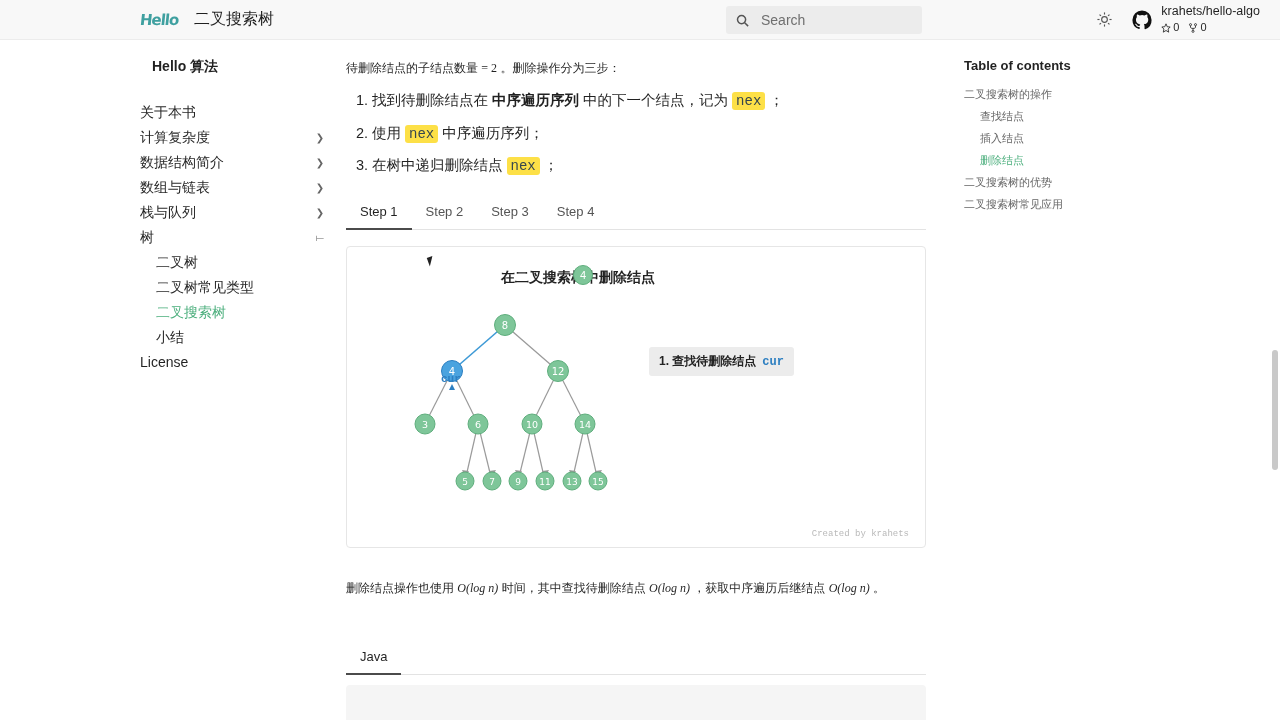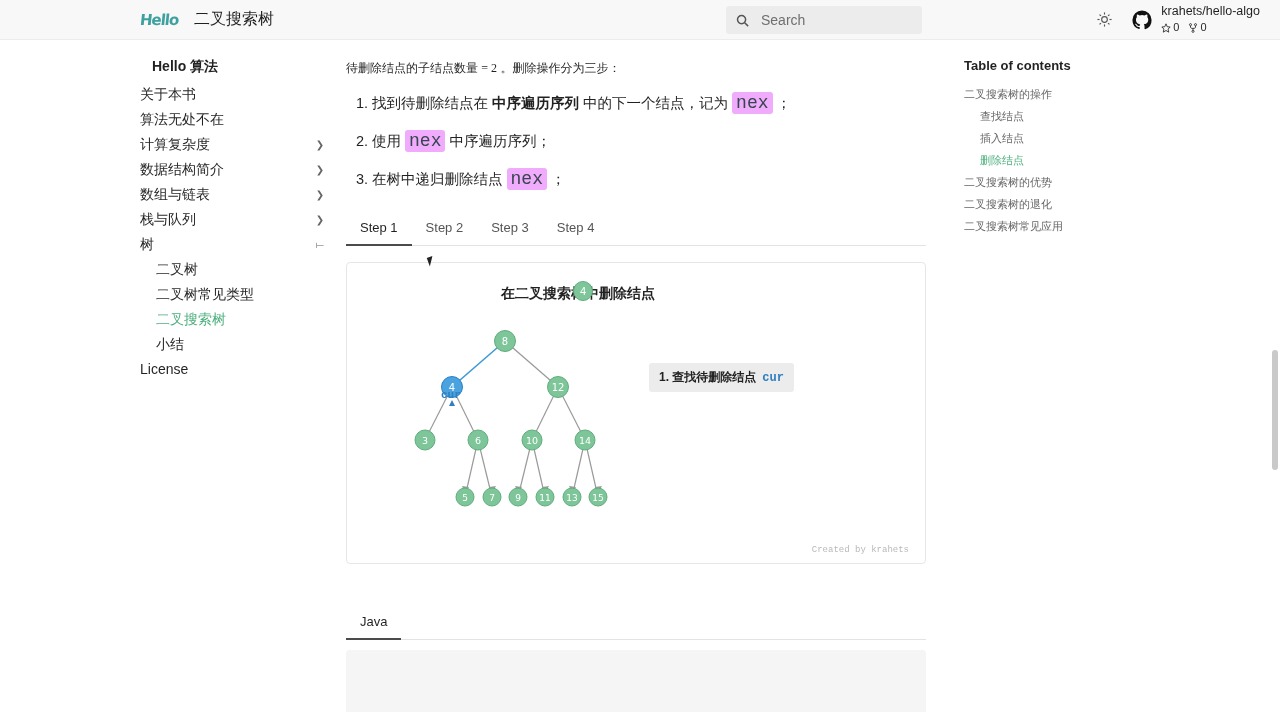--- a/index.html
+++ b/index.html
@@ -104,21 +104,21 @@
   
   .leftnav {
     width: 190px;
     margin-left: 140px;
     padding-top: 18px;
     flex: 0 0 190px;
   }
   .nav-title {
     font-weight: bold;
     font-size: 14px;
-    margin-bottom: 6px;
+    margin-bottom: 24px;
     padding-left: 12px;
     color: #000000de;
   }
   .nav-item {
     display: flex;
     align-items: center;
     justify-content: space-between;
     padding: 3.5px 0;
     font-size: 14px;
     color: #000000de;
@@ -152,22 +152,22 @@
     margin: 10px 0 0 0;
     padding-left: 26px;
   }
   ol.steps li {
     font-size: 14.5px;
     line-height: 1.62;
     margin-bottom: 9px;
   }
   code.inline {
     font-family: "Liberation Mono", monospace;
-    font-size: 18px;
-    background: #f0abfc;
+    font-size: 14px;
+    background: #fde047;
     border-radius: 3px;
     padding: 1px 4px;
     color: #36464e;
   }
   .bold { font-weight: bold; }
 
   
   .tabs {
     display: flex;
     gap: 0;
@@ -370,23 +370,20 @@
 
 <div class="layout">
 
   <nav class="leftnav">
     <div class="nav-title">Hello 算法</div>
 
     <div class="nav-item">
       <span>关于本书</span>
     </div>
     <div class="nav-item">
-      <span>算法无处不在</span>
-    </div>
-    <div class="nav-item">
       <span>计算复杂度</span>
       <span class="chev">❯</span>
     </div>
     <div class="nav-item">
       <span>数据结构简介</span>
       <span class="chev">❯</span>
     </div>
     <div class="nav-item">
       <span>数组与链表</span>
       <span class="chev">❯</span>
@@ -510,37 +507,39 @@
       <div class="cur-label">cur</div>
 
       <div class="legend">
         <span>1. 查找待删除结点</span>
         <code>cur</code>
       </div>
 
       <div class="credit">Created by krahets</div>
     </div>
 
+    <p class="para after-fig">
+      <span>删除结点操作也使用 </span><span class="math-italic">O(log n)</span><span> 时间，其中查找待删除结点 </span><span class="math-italic">O(log n)</span><span> ，获取中序遍历后继结点 </span><span class="math-italic">O(log n)</span><span> 。</span>
+    </p>
 
     <div class="tabs code-tabs">
       <div class="tab active">Java</div>
     </div>
 
     <div class="codeblock">
       
       
     </div>
   </main>
 
   <aside class="toc">
     <div class="toc-title">Table of contents</div>
     <div class="toc-item">二叉搜索树的操作</div>
     <div class="toc-item sub">查找结点</div>
     <div class="toc-item sub">插入结点</div>
     <div class="toc-item sub active">删除结点</div>
     <div class="toc-item">二叉搜索树的优势</div>
-    <div class="toc-item">二叉搜索树的退化</div>
     <div class="toc-item">二叉搜索树常见应用</div>
   </aside>
 
   <div class="scrollbar"></div>
   <div class="cursor"></div>
 </div>
 
 </body></html>

